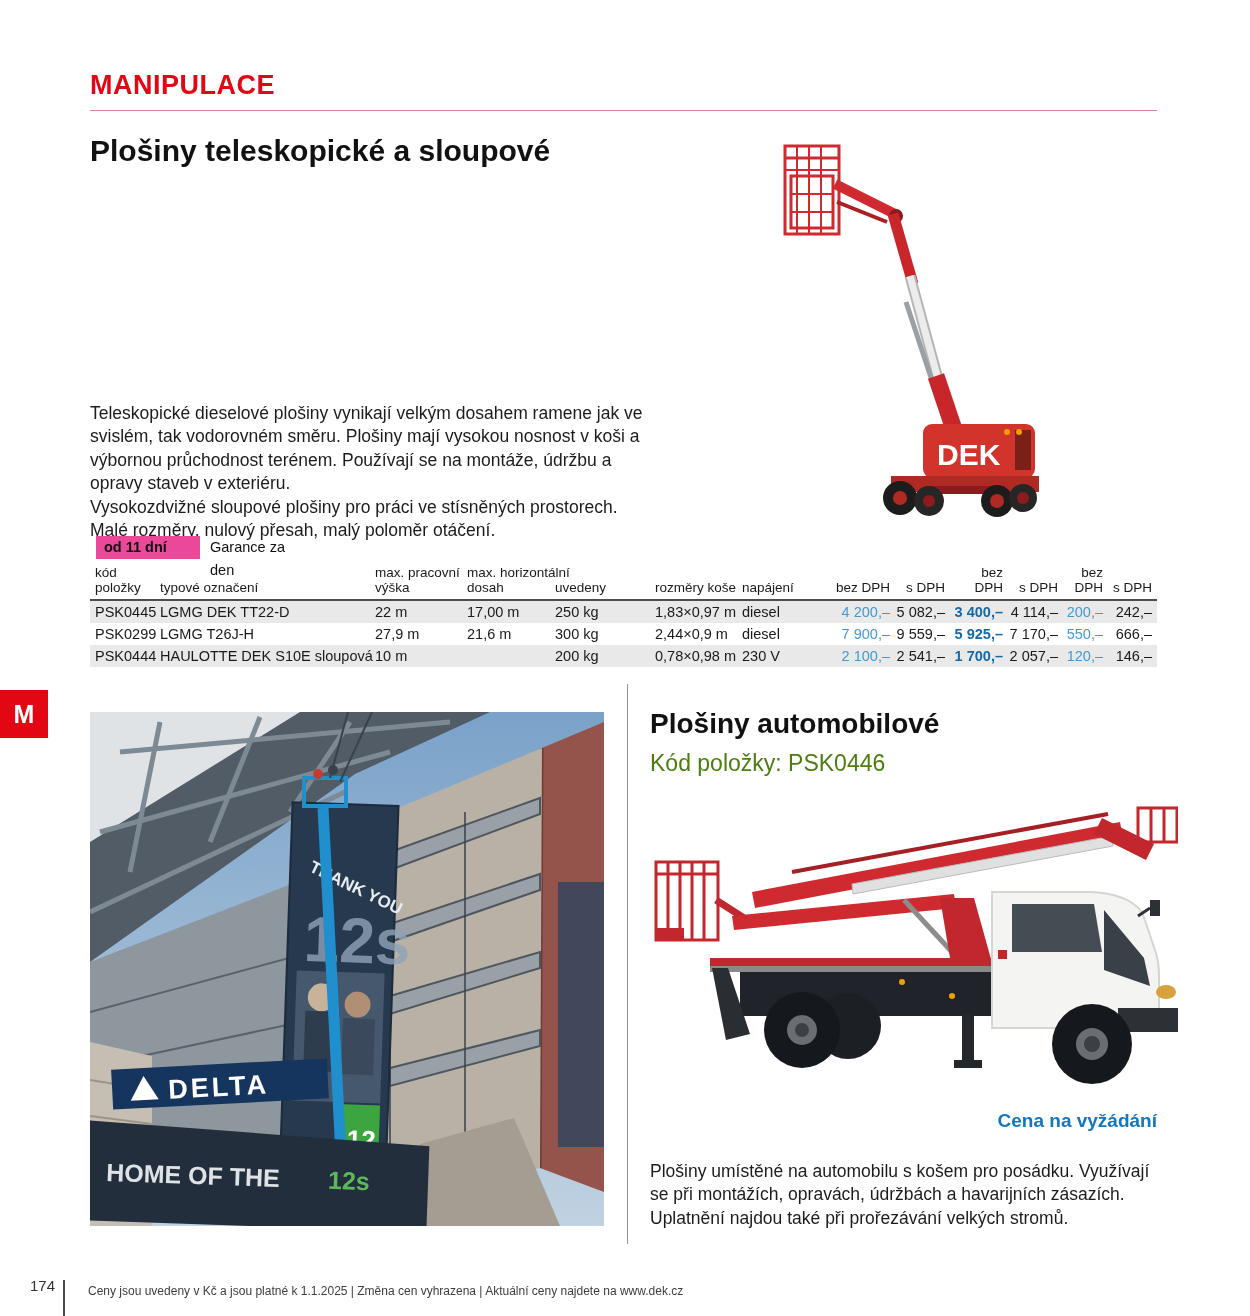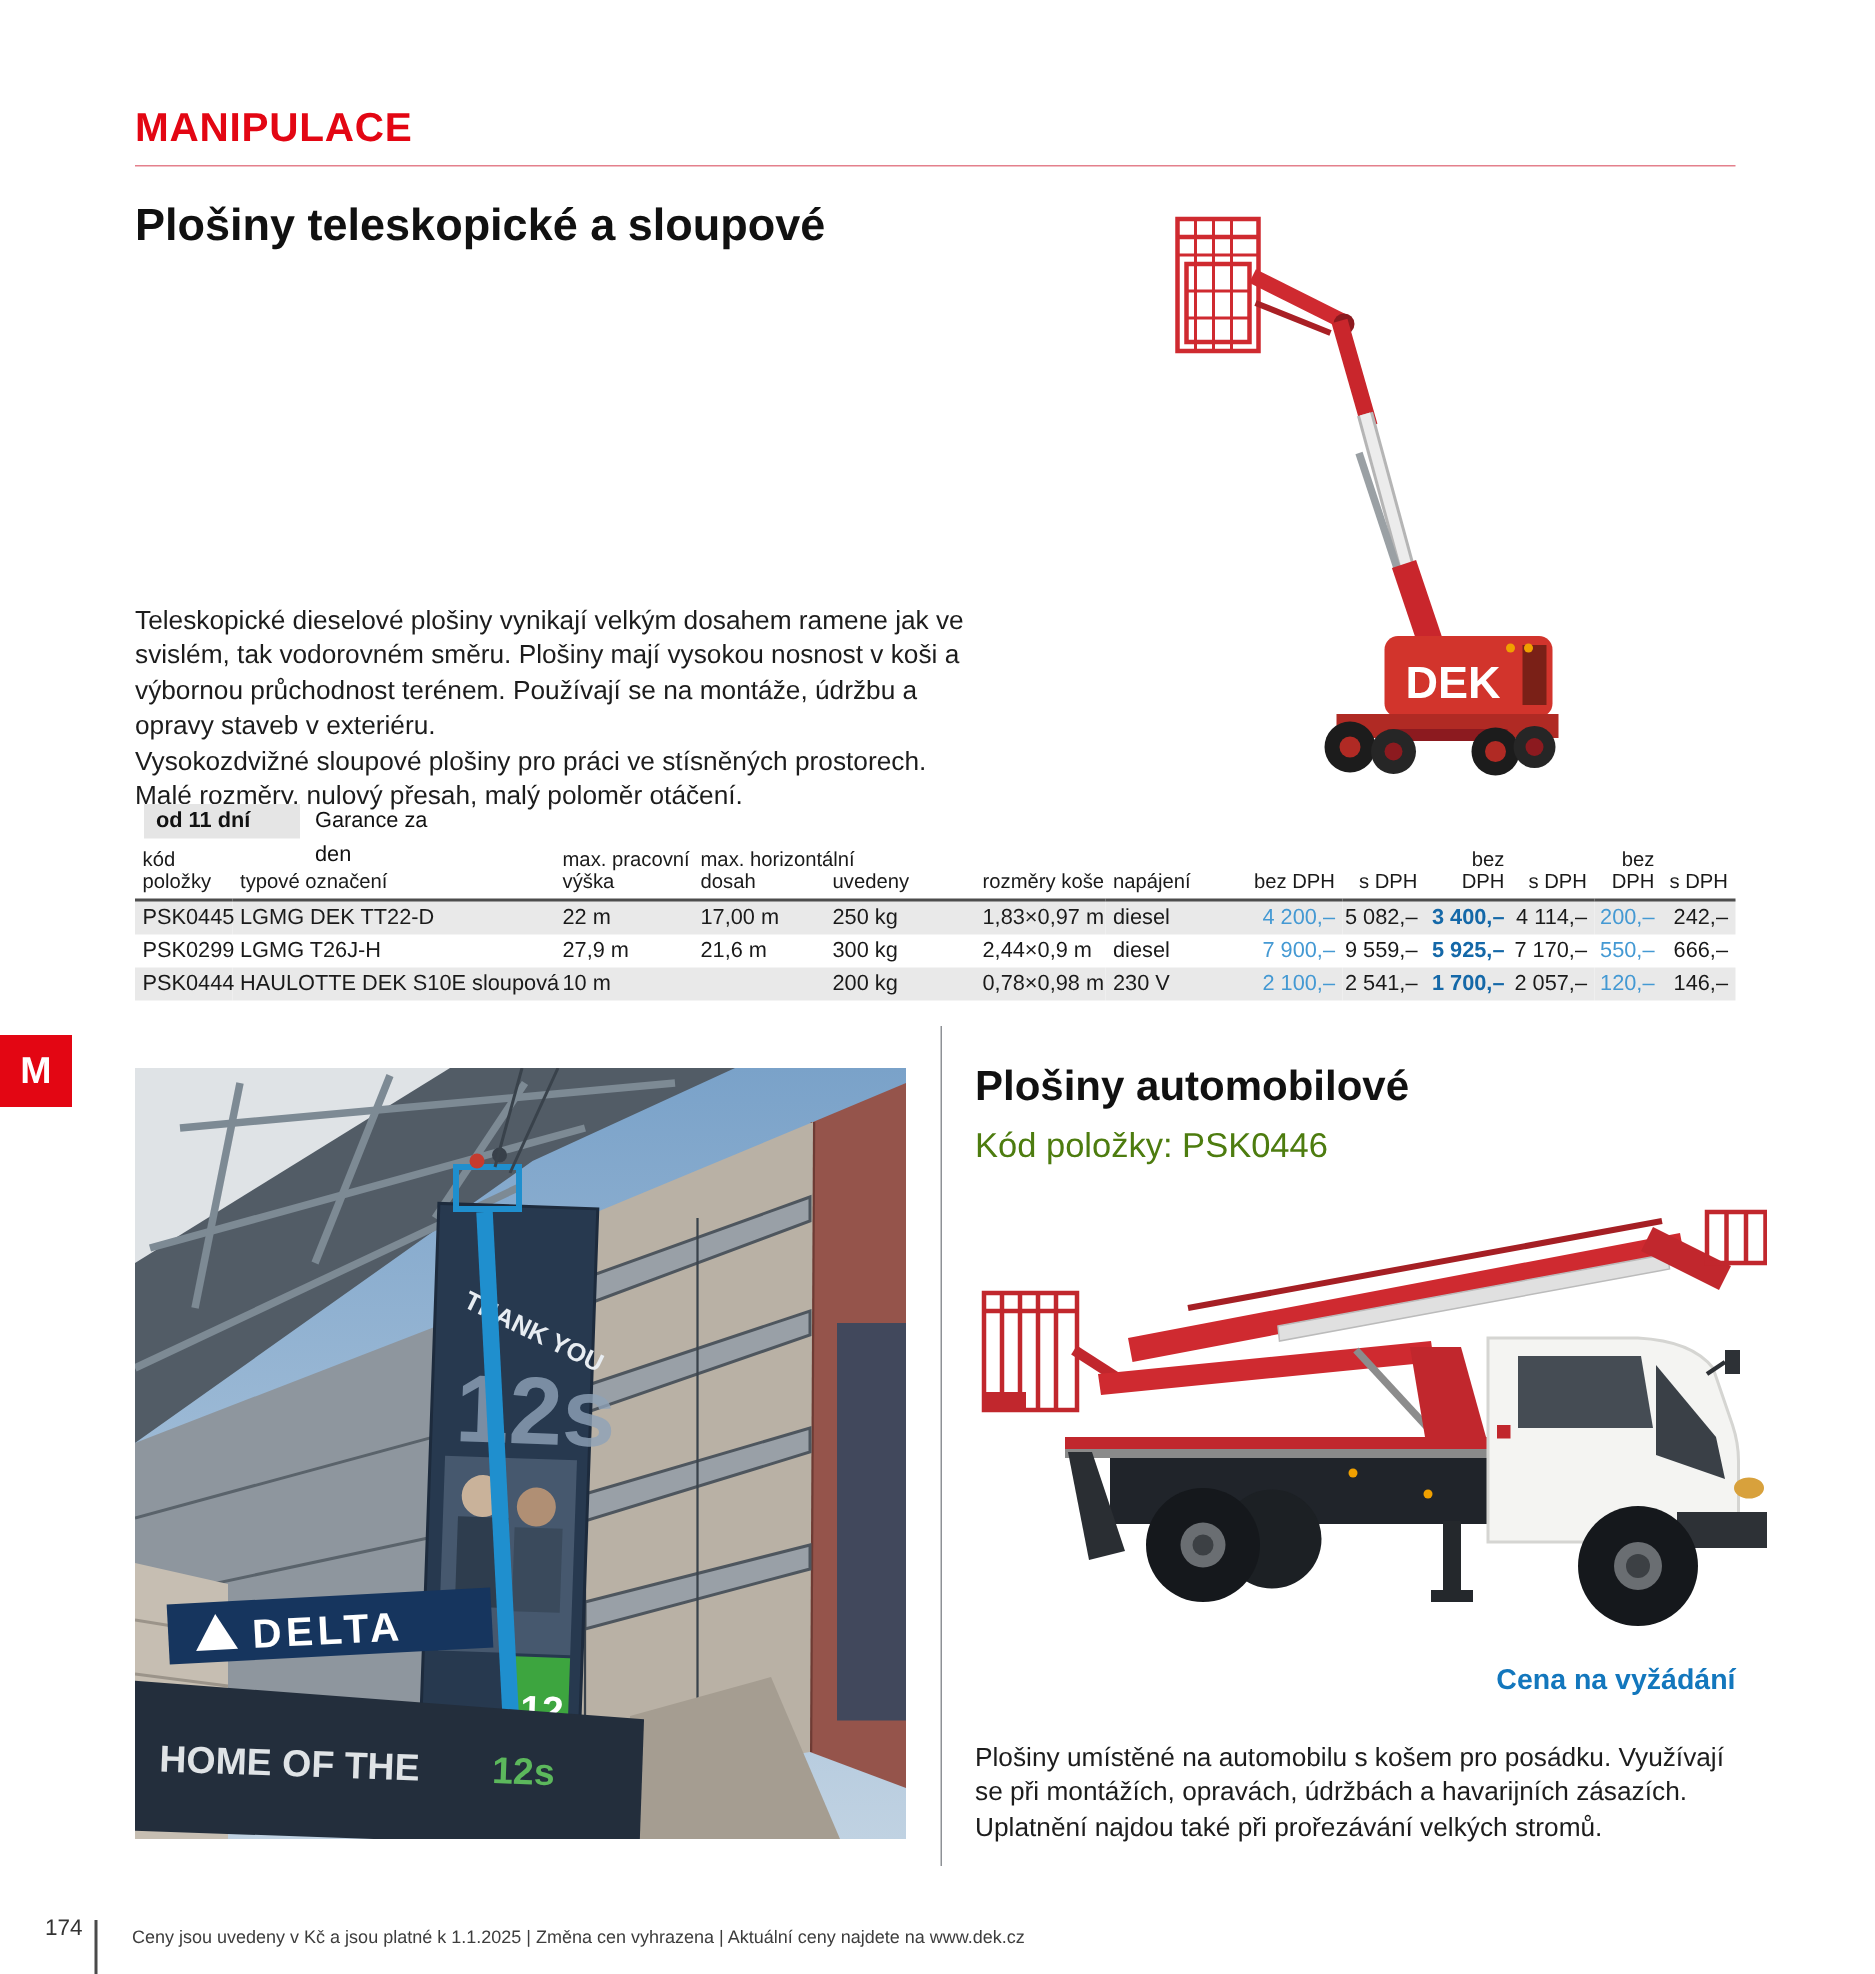--- a/index.html
+++ b/index.html
@@ -15,21 +15,21 @@
   .page-heading{left:90px;top:134px;font-size:30px;font-weight:bold;color:#111;}
 
   .intro{left:90px;top:402px;width:568px;font-size:17.5px;line-height:23.4px;color:#1c1c1c;}
   .intro p{margin:0;}
 
   
   .tablewrap{left:90px;top:536px;width:1067px;}
   .band{display:flex;height:23px;font-size:14.5px;line-height:23px;}
   .band-blue{flex:1;background:#1377bd;color:#fff;padding-left:8px;}
   .gap6{width:6px;}.gap10{width:10px;}
-  .band-mid{width:96px;background:#e5e5e5;font-weight:bold;color:#111;padding-left:8px;}
+  .band-mid{width:96px;background:#ec4899;font-weight:bold;color:#111;padding-left:8px;}
   .band-right{width:87px;color:#111;}
   table.rt{border-collapse:collapse;table-layout:fixed;width:1067px;margin-top:0;}
   table.rt th{font-weight:normal;font-size:13.5px;text-align:left;vertical-align:bottom;
               padding:6px 0 4px 5px;border-bottom:2px solid #4d4d4d;color:#1a1a1a;line-height:15px;}
   table.rt td{height:22px;font-size:14.5px;padding:0 0 0 5px;white-space:nowrap;}
   table.rt .num{text-align:right;padding-right:5px;padding-left:0;}
   tr.shade{background:#e9e9e9;}
   .p-light{color:#4499d3;}
   .p-bold{color:#1468a8;font-weight:bold;}
   .hdr-wide{width:112px;overflow:visible;}

